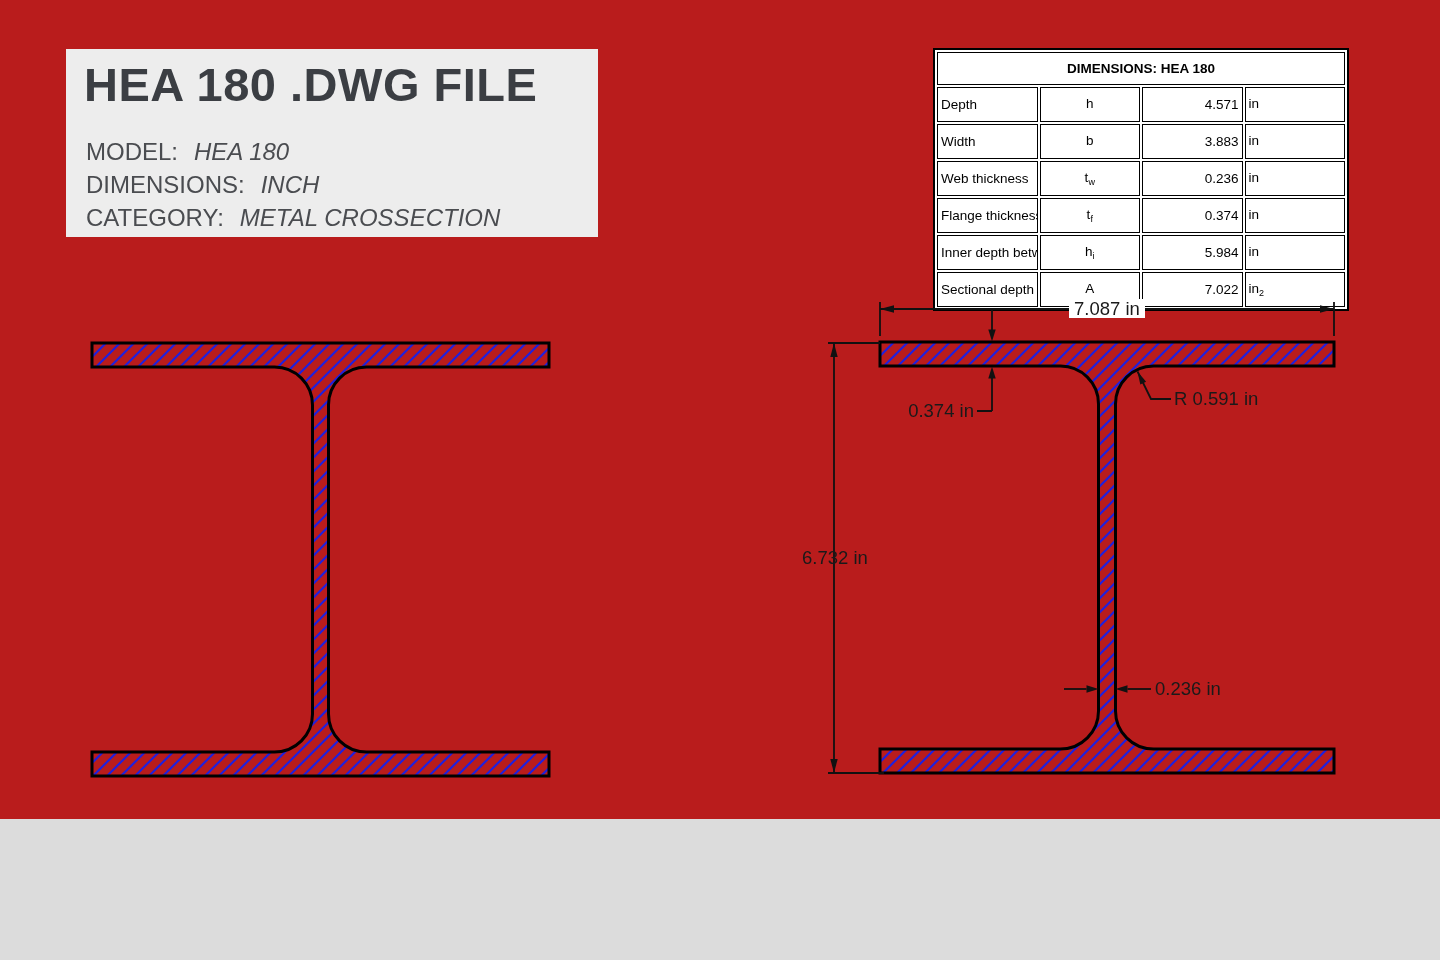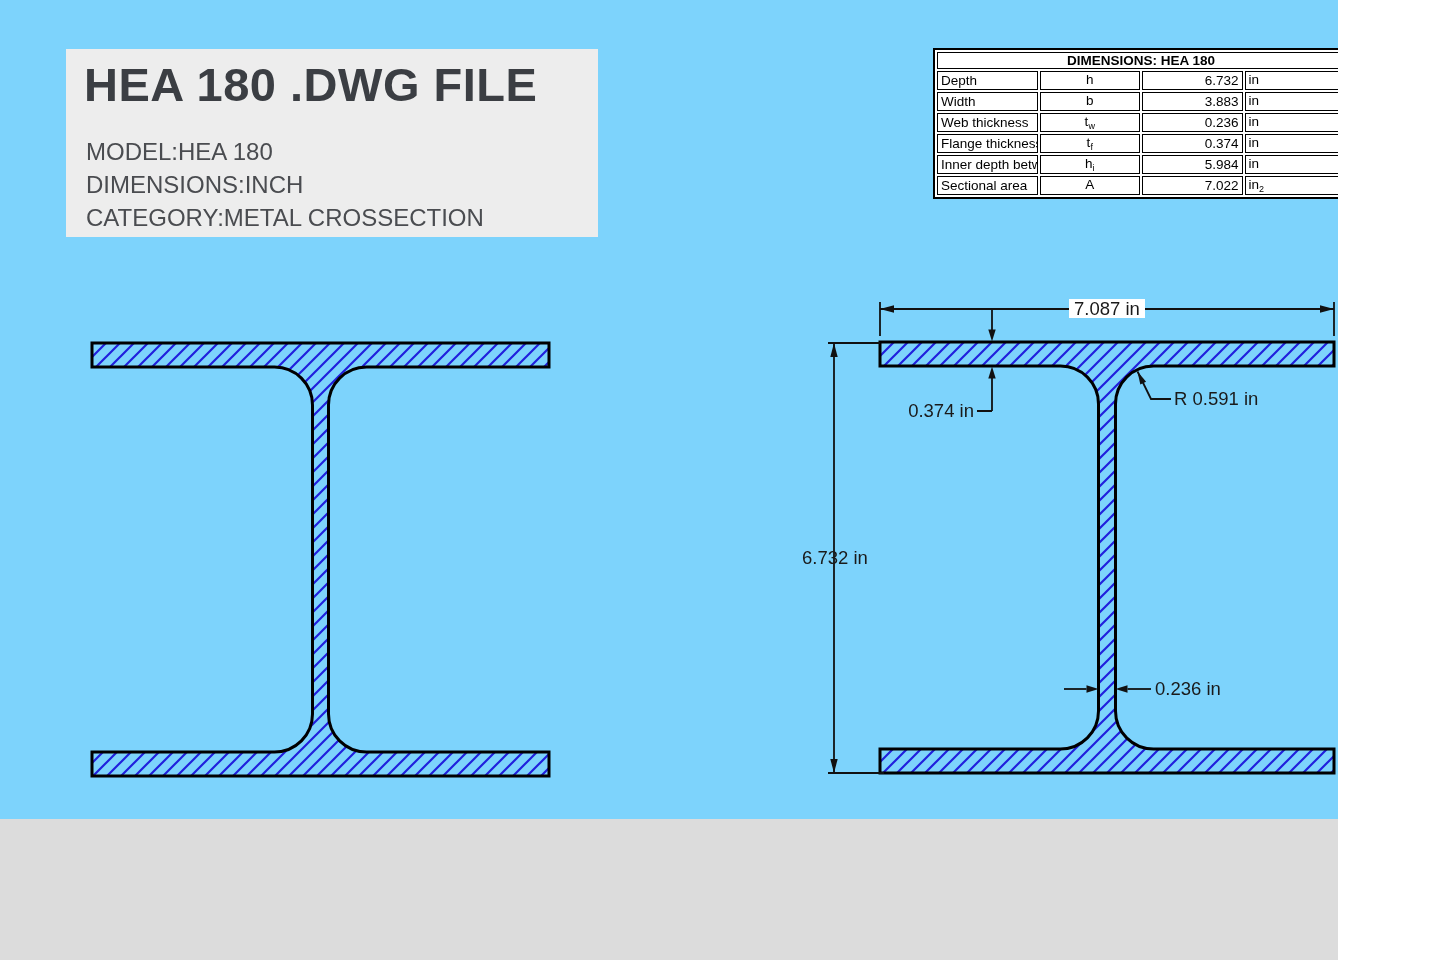--- a/index.html
+++ b/index.html
@@ -1,30 +1,30 @@
 <!DOCTYPE html>
 <html><head>
 <meta charset="utf-8">
 <style>
   * { margin:0; padding:0; box-sizing:border-box; }
   html,body { background:#fff; }
   body { font-family:"Liberation Sans","DejaVu Sans",sans-serif; }
-  #page { position:relative; width:1338px; height:960px; background:#7dd3fc; overflow:hidden; }
+  #page { position:relative; width:1440px; height:960px; background:#b91c1c; overflow:hidden; }
 
   
   #header-panel { position:absolute; left:66px; top:49px; width:532px; height:188px; background:#ededed; }
   #page-title { position:absolute; left:18px; top:8px; font-size:47px; font-weight:700; color:#3b3e43; letter-spacing:0.5px; white-space:nowrap; }
   .meta { position:absolute; left:20px; top:86px; font-size:24px; line-height:33px; color:#4a4c50; }
   .meta-row { white-space:nowrap; }
-  .meta-value { margin-left:0; }
+  .meta-value { margin-left:16px;font-style:italic; }
 
   
   #dim-table-wrap { position:absolute; left:933px; top:48px; width:416px; }
   table.dims { width:416px; border:2px solid #000; border-collapse:separate; border-spacing:2px; background:#fff; table-layout:fixed; }
-  table.dims td { border:1.5px solid #000; font-size:13.5px; color:#000; height:17px; padding:0 3px; overflow:hidden; white-space:nowrap; }
+  table.dims td { border:1.5px solid #000; font-size:13.5px; color:#000; height:17px; padding:8px 3px; overflow:hidden; white-space:nowrap; }
   td.t-head { font-size:15px; font-weight:700; text-align:center; height:20px; }
   td.c-label { width:196px; text-align:left; }
   td.c-sym { width:46px; text-align:center; }
   td.c-val { width:120px; text-align:right; }
   td.c-unit { width:34px; }
   .sub { font-size:9px; vertical-align:-3px; }
 
   
   #beam-left { position:absolute; left:90px; top:341px; }
   #beam-right { position:absolute; left:780px; top:295px; }
@@ -55,21 +55,21 @@
 
   <div id="dim-table-wrap">
     <table class="dims">
       <tbody>
           <tr>
         <td class="t-head" colspan="4">DIMENSIONS: HEA 180</td>
       </tr>
       <tr>
         <td class="c-label">Depth</td>
         <td class="c-sym"><span>h</span><span class="sub"></span></td>
-        <td class="c-val">6.732</td>
+        <td class="c-val">4.571</td>
         <td class="c-unit"><span>in</span><span class="sub"></span></td>
       </tr>
       <tr>
         <td class="c-label">Width</td>
         <td class="c-sym"><span>b</span><span class="sub"></span></td>
         <td class="c-val">3.883</td>
         <td class="c-unit"><span>in</span><span class="sub"></span></td>
       </tr>
       <tr>
         <td class="c-label">Web thickness</td>
@@ -83,21 +83,21 @@
         <td class="c-val">0.374</td>
         <td class="c-unit"><span>in</span><span class="sub"></span></td>
       </tr>
       <tr>
         <td class="c-label">Inner depth between flanges</td>
         <td class="c-sym"><span>h</span><span class="sub">i</span></td>
         <td class="c-val">5.984</td>
         <td class="c-unit"><span>in</span><span class="sub"></span></td>
       </tr>
       <tr>
-        <td class="c-label">Sectional area</td>
+        <td class="c-label">Sectional depth</td>
         <td class="c-sym"><span>A</span><span class="sub"></span></td>
         <td class="c-val">7.022</td>
         <td class="c-unit"><span>in</span><span class="sub">2</span></td>
       </tr>
     </tbody>
       </table>
   </div>
 
   <svg id="beam-left" width="461" height="437" viewBox="-2 -2 461 437" xmlns="http://www.w3.org/2000/svg">
     <defs>

